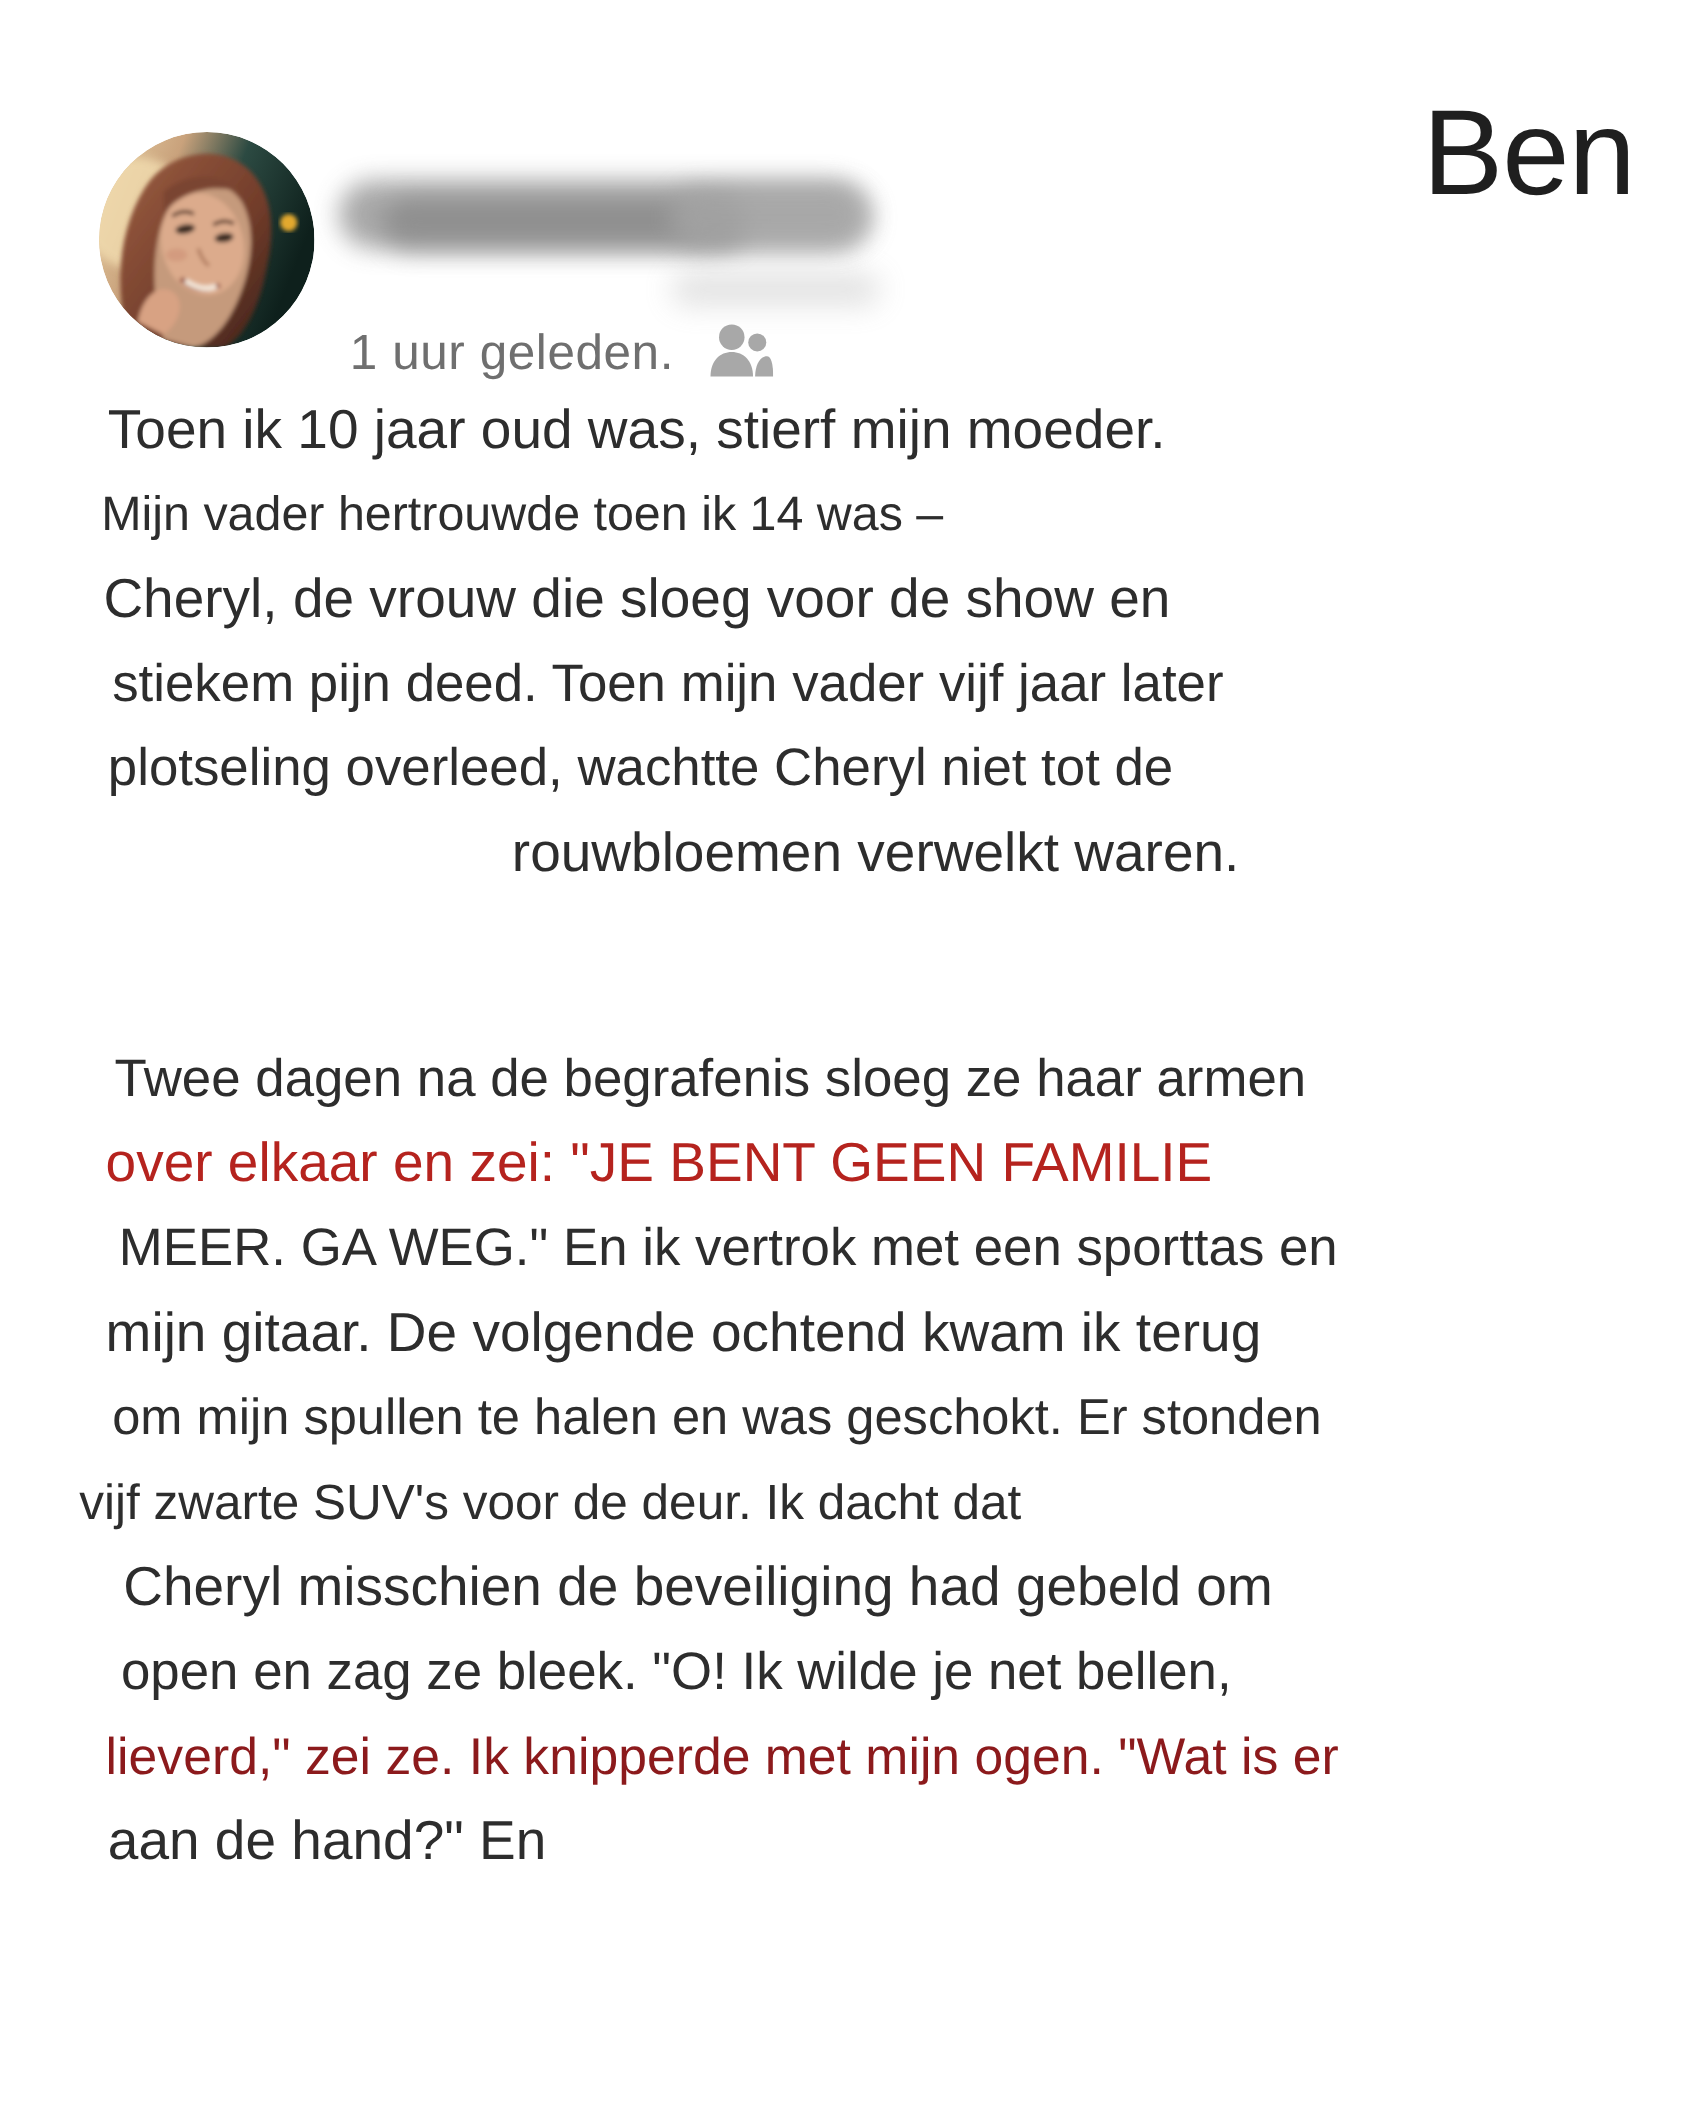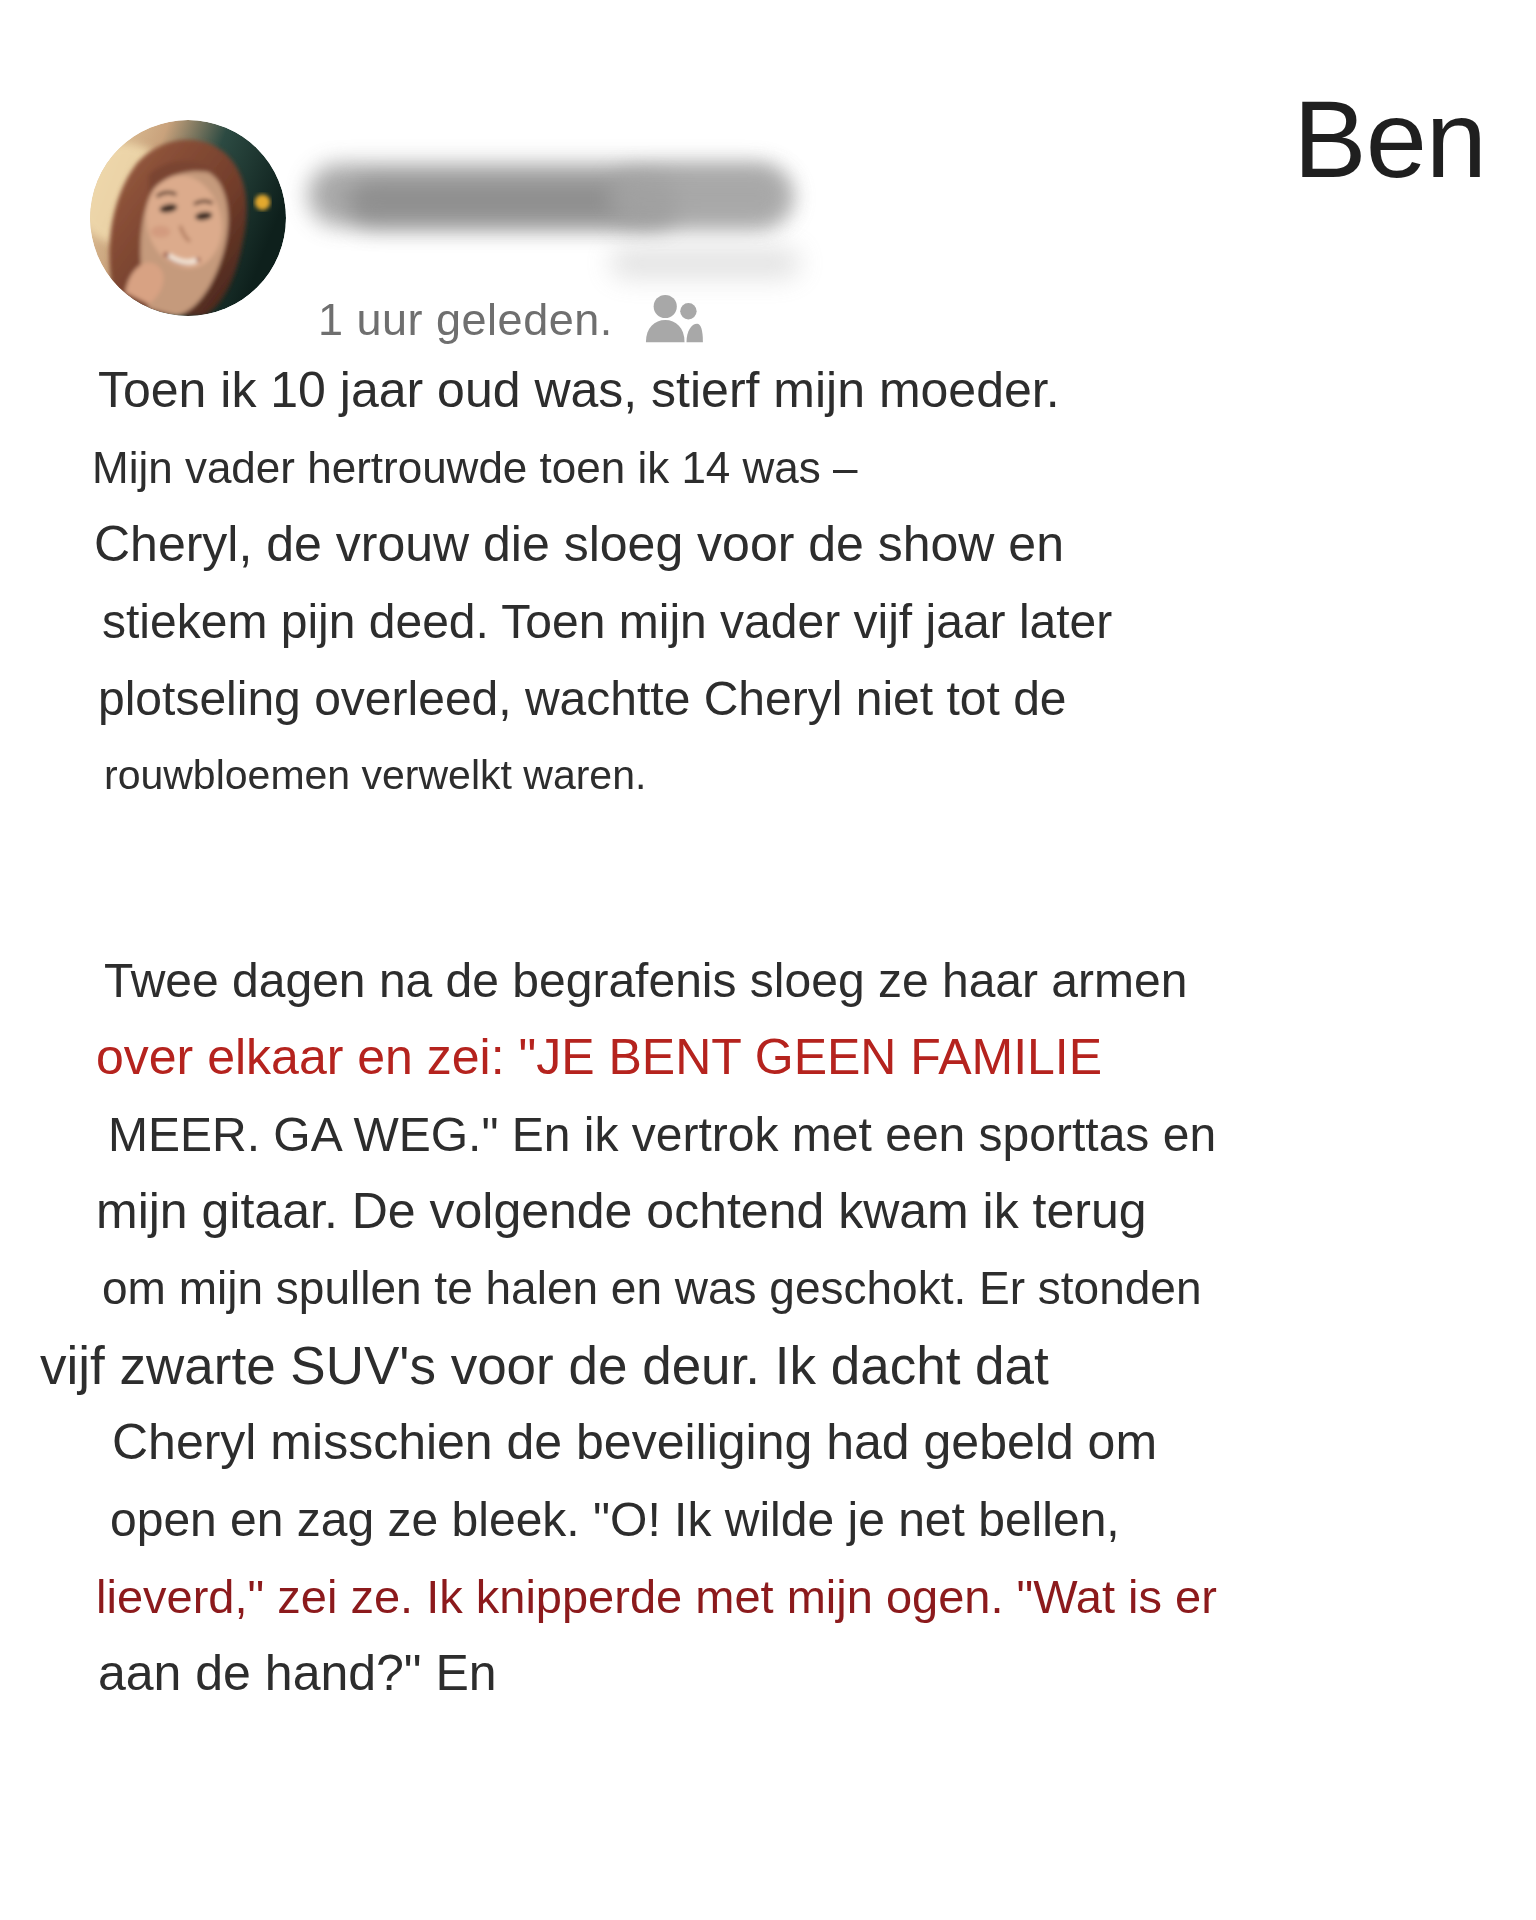--- a/index.html
+++ b/index.html
@@ -144,27 +144,27 @@
       </svg>
     </span>
   </div>
 
   <div class="post-body">
       <div class="line" style="font-size: 50px; padding-left: 98px;">Toen ik 10 jaar oud was, stierf mijn moeder.</div>
       <div class="line" style="font-size: 44px; padding-left: 92px;">Mijn vader hertrouwde toen ik 14 was –</div>
       <div class="line" style="font-size: 50px; padding-left: 94px;">Cheryl, de vrouw die sloeg voor de show en</div>
       <div class="line" style="font-size: 48px; padding-left: 102px;">stiekem pijn deed. Toen mijn vader vijf jaar later</div>
       <div class="line" style="font-size: 48px; padding-left: 98px;">plotseling overleed, wachtte Cheryl niet tot de</div>
-      <div class="line" style="font-size: 41px; padding-left: 104px;">rouwbloemen verwelkt waren.</div>
+      <div class="line" style="font-size: 50px; padding-left: 56px; text-align: center;">rouwbloemen verwelkt waren.</div>
       <div class="line break" style="font-size: 48px; padding-left: 104px;">Twee dagen na de begrafenis sloeg ze haar armen</div>
       <div class="line red" style="font-size: 50px; padding-left: 96px;">over elkaar en zei: "JE BENT GEEN FAMILIE</div>
       <div class="line" style="font-size: 48px; padding-left: 108px;">MEER. GA WEG." En ik vertrok met een sporttas en</div>
       <div class="line" style="font-size: 50px; padding-left: 96px;">mijn gitaar. De volgende ochtend kwam ik terug</div>
       <div class="line" style="font-size: 46px; padding-left: 102px;">om mijn spullen te halen en was geschokt. Er stonden</div>
-      <div class="line" style="font-size: 53px; padding-left: 40px;">vijf zwarte SUV's voor de deur. Ik dacht dat</div>
+      <div class="line" style="font-size: 45px; padding-left: 72px;">vijf zwarte SUV's voor de deur. Ik dacht dat</div>
       <div class="line" style="font-size: 50px; padding-left: 112px;">Cheryl misschien de beveiliging had gebeld om</div>
       <div class="line" style="font-size: 48px; padding-left: 110px;">open en zag ze bleek. "O! Ik wilde je net bellen,</div>
       <div class="line darkred" style="font-size: 47px; padding-left: 96px;">lieverd," zei ze. Ik knipperde met mijn ogen. "Wat is er</div>
       <div class="line" style="font-size: 50px; padding-left: 98px;">aan de hand?" En</div>
     </div>
 
   <div class="garbled">
       <span style="left: 5px; transform: scale(1, 1.15);">Ql</span>
       <span style="left: 118px; transform: scale(0.8, 0.9);">ı</span>
       <span style="left: 195px; transform: scale(1, 0.85);">us.</span>

